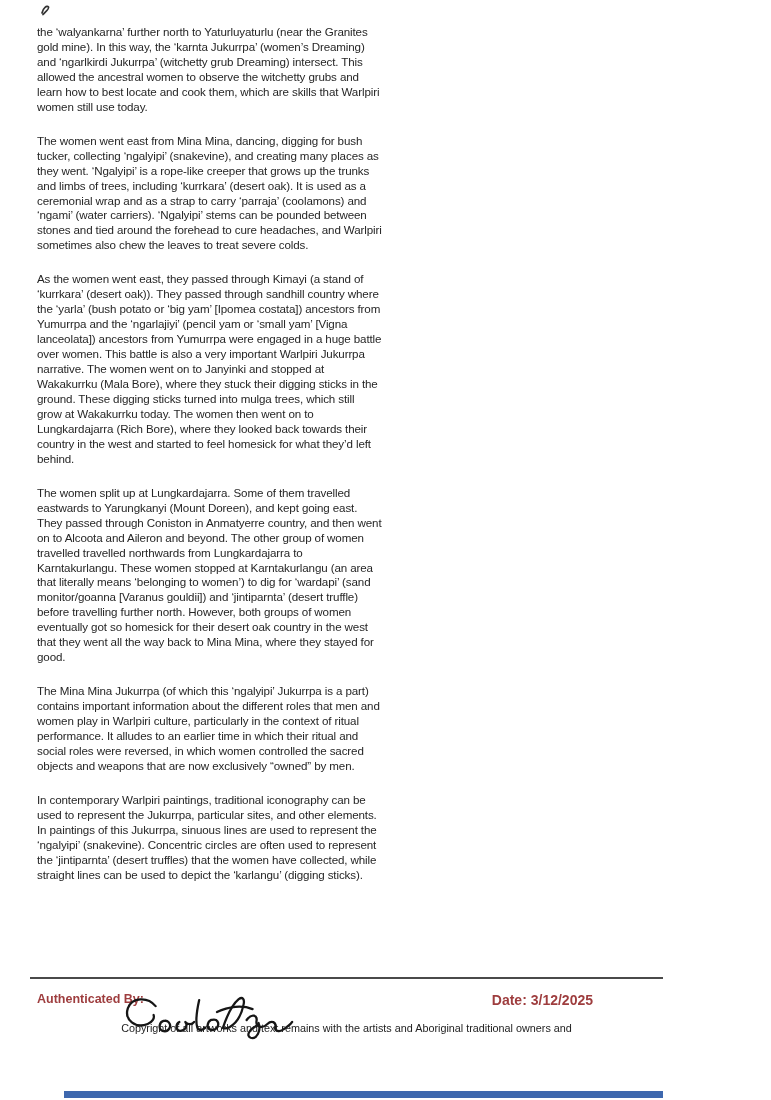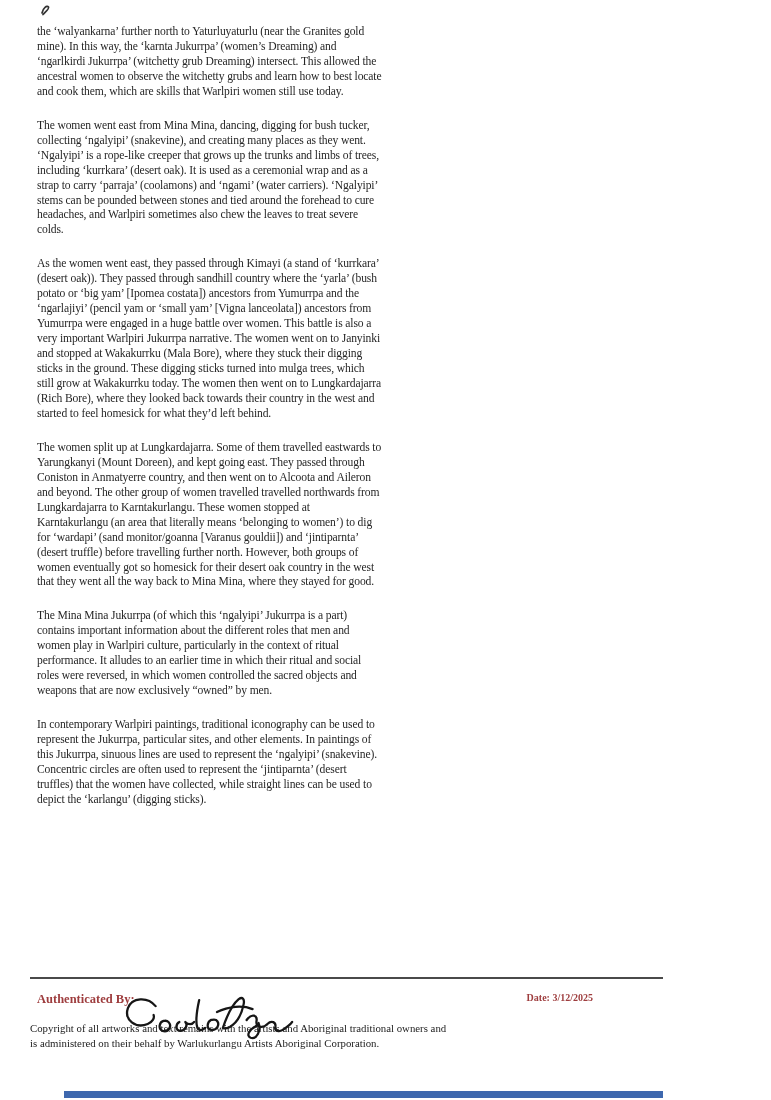--- a/index.html
+++ b/index.html
@@ -1,20 +1,20 @@
 <!DOCTYPE html>
 <html style="--accent-red: #9E3D3E; --body-text: #262626; --rule-color: #4a4a4a; --footer-bar: #3E68AE;"><head>
 <meta charset="utf-8">
 <style>
   html,body { margin:0; padding:0; background:#ffffff; }
   .page {
     position:relative;
     width:663px; height:1100px;
     background:#ffffff;
-    font-family:Liberation Serif, serif;
+    font-family:Liberation Sans, sans-serif;
     overflow:hidden;
   }
   .corner-mark { position:absolute; left:40px; top:4px; }
   .body-text {
     position:absolute; left:37px; top:25px; width:345px;
     font-size:11.6px; line-height:14.95px; letter-spacing:-0.12px;
     color:var(--body-text, #262626);
     text-align:left;
   }
   .body-text p { margin:0 0 19px 0; }
@@ -22,27 +22,27 @@
     position:absolute; left:30px; top:977px; width:722px; height:2px;
     background:var(--rule-color, #4a4a4a); border:none; margin:0;
   }
   .auth-label {
     position:absolute; left:37px; top:992px;
     font-size:12.5px; font-weight:bold;
     color:var(--accent-red, #9E3D3E);
   }
   .date-label {
     position:absolute; right:70px; top:992px;
-    font-size:10px; font-weight:bold;
+    font-size:14px; font-weight:bold;
     color:var(--accent-red, #9E3D3E);
   }
   .signature { position:absolute; left:118px; top:992px; }
   .copyright-block {
     position:absolute; left:30px; right:0; top:1021px;
-    text-align:left;
+    text-align:center;
     font-size:10.8px; line-height:15px;
     color:#1c1c1c;
   }
   .icn-line { white-space:pre; }
   .footer-bar {
     position:absolute; left:64px; top:1091px; width:641px; height:7px;
     background:var(--footer-bar, #3E68AE);
   }
 </style>
 </head>
@@ -76,18 +76,17 @@
     <path d="M106 36 C110 24 116 12 122 7 C126 4 128 7 127 12 C125 22 120 31 113 35 C111 36 108 37 106 36"></path>
     <path d="M100 20 C112 14 126 13 136 17"></path>
     <path d="M130 28 c5 -7 11 -5 10 1 c-1 6 6 8 11 3 c4 -4 9 -2 8 3 c-1 4 4 6 9 2 c3 -2 6 -4 8 -7"></path>
     <path d="M142 31 c3 8 -2 17 -8 15 c-5 -2 -1 -9 6 -12"></path>
   </svg>
 
   <span class="date-label">Date: 3/12/2025</span>
 
   <div class="copyright-block">
     <div>Copyright of all artworks and text remains with the artists and Aboriginal traditional owners and</div>
-    <div>is administered on their behalf by Warlukurlangu Artists Aboriginal Corporation.</div>
   </div>
 
   <div class="footer-bar"></div>
 
 </div>
 
 </body></html>

